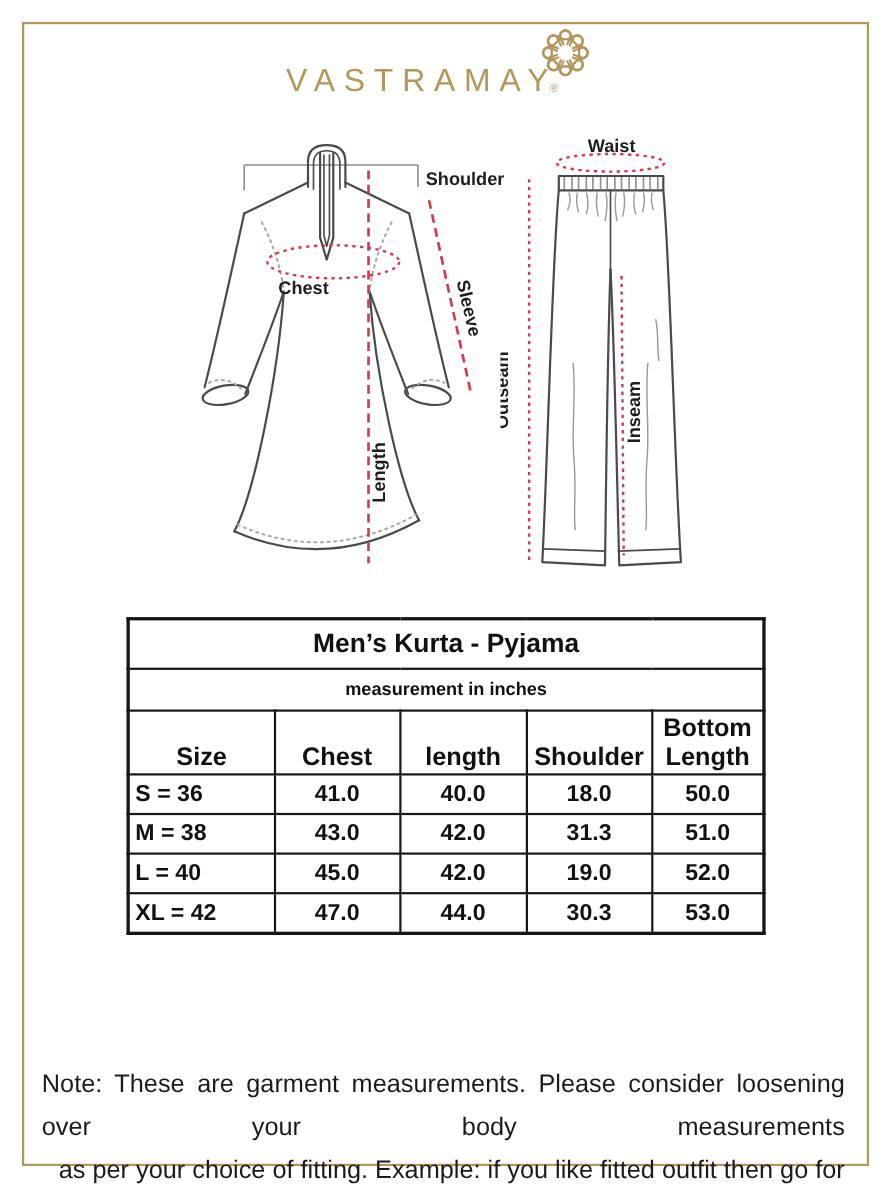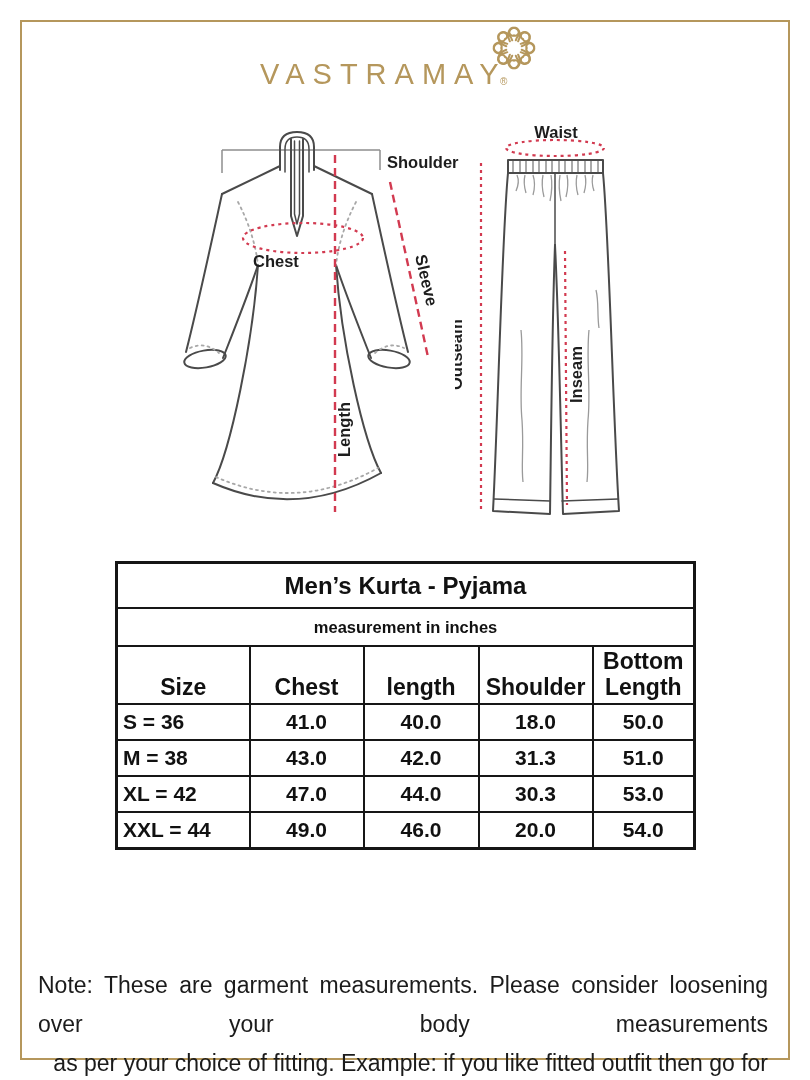--- a/index.html
+++ b/index.html
@@ -192,32 +192,32 @@
       <td>50.0</td>
     </tr>
     <tr>
       <td class="size">M = 38</td>
       <td>43.0</td>
       <td>42.0</td>
       <td>31.3</td>
       <td>51.0</td>
     </tr>
     <tr>
+      <td class="size">L = 40</td>
+      <td>45.0</td>
+      <td>42.0</td>
+      <td>19.0</td>
+      <td>52.0</td>
+    </tr>
+    <tr>
       <td class="size">XL = 42</td>
       <td>47.0</td>
       <td>44.0</td>
       <td>30.3</td>
       <td>53.0</td>
     </tr>
-    <tr>
-      <td class="size">XXL = 44</td>
-      <td>49.0</td>
-      <td>46.0</td>
-      <td>20.0</td>
-      <td>54.0</td>
-    </tr>
   </tbody>
 </table>
 
 <div class="note">
   <div class="l1">Note: These are garment measurements. Please consider loosening over your body measurements</div>
   <div class="l2">as per your choice of fitting. Example: if you like fitted outfit then go for less loosening</div>
 </div>
 
 </body></html>

